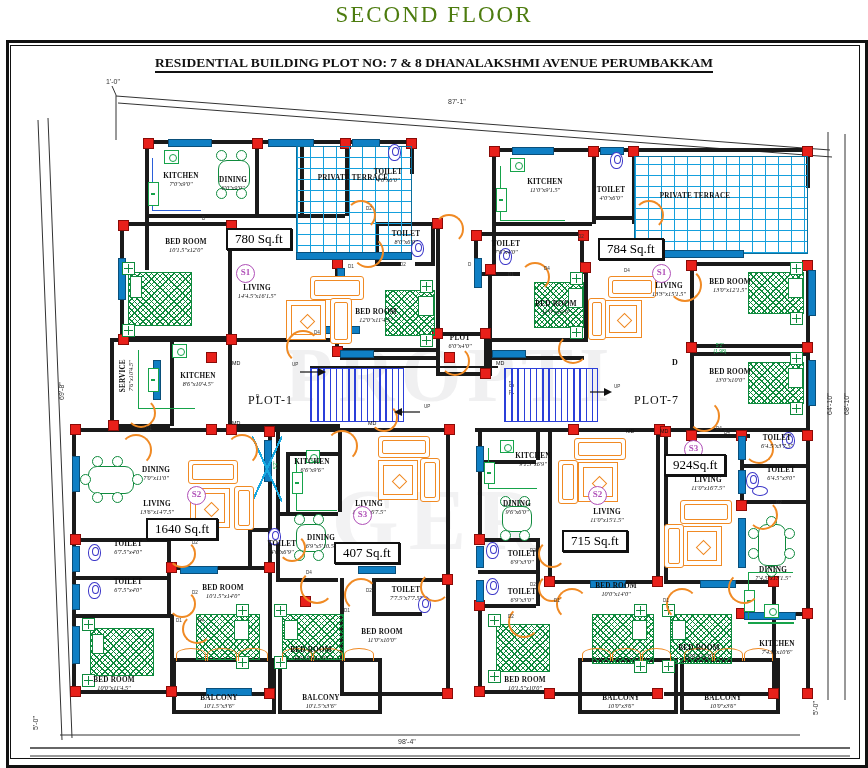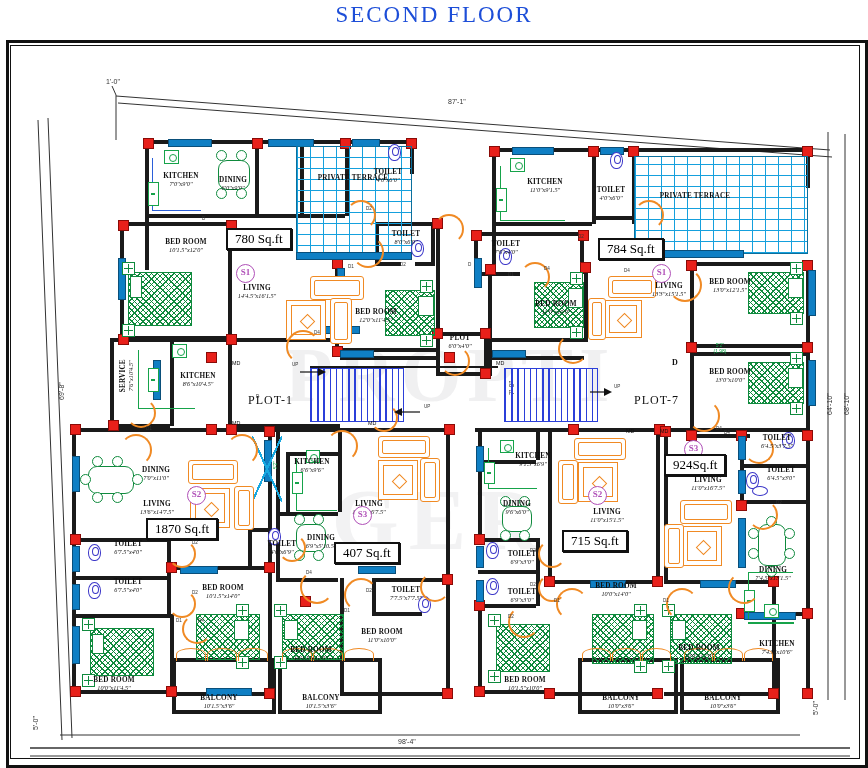--- a/index.html
+++ b/index.html
@@ -3,21 +3,21 @@
 <meta charset="utf-8">
 <style>
   html,body{margin:0;padding:0;background:#ffffff;}
   body{width:868px;height:768px;font-family:"Liberation Serif",serif;color:#000;overflow:hidden;position:relative;}
   #stage{position:relative;width:868px;height:768px;}
 
   
   .title{
     position:absolute;left:0;top:2px;width:868px;text-align:center;
     font-family:"Liberation Serif",serif;font-size:23px;letter-spacing:2px;
-    font-weight:400;color:#1d4ed8;
+    font-weight:400;color:#4d7c0f;
   }
 
   
   .frame-outer{position:absolute;left:6px;top:40px;width:856px;height:722px;border:3px solid #111;background:#fff;}
   .frame-inner{position:absolute;left:10px;top:45px;width:848px;height:712px;border:1px solid #111;}
 
   .subtitle{
     position:absolute;left:0;top:55px;width:868px;text-align:center;
     font-family:"Liberation Serif",serif;font-size:13.5px;font-weight:bold;
     letter-spacing:0px;color:#111;
@@ -135,20 +135,21 @@
 </head>
 <body>
 
 <div id="stage">
 
   <div class="title">SECOND  FLOOR</div>
 
   <div class="frame-outer"></div>
   <div class="frame-inner"></div>
 
+  <div class="subtitle"><span>RESIDENTIAL BUILDING PLOT NO: 7 &amp; 8 DHANALAKSHMI AVENUE PERUMBAKKAM</span></div>
 
   <div class="watermark">PROPTI</div>
   <div class="wm2">GER</div>
 
   <svg style="position:absolute;left:0;top:0;width:868px;height:768px;pointer-events:none">
     <polyline points="112,86 116,95 116,140" fill="none" stroke="#333" stroke-width="1"></polyline>
     <line x1="116" y1="96" x2="830" y2="150" stroke="#333" stroke-width="1"></line>
     <line x1="118" y1="103" x2="832" y2="157" stroke="#333" stroke-width="1"></line>
 
     <line x1="38" y1="120" x2="62" y2="740" stroke="#333" stroke-width="1"></line>
@@ -831,21 +832,21 @@
 
   <div class="smark" style="left:236px;top:264px">S1</div>
   <div class="smark" style="left:652px;top:264px">S1</div>
   <div class="smark" style="left:187px;top:486px">S2</div>
   <div class="smark" style="left:588px;top:486px">S2</div>
   <div class="smark" style="left:353px;top:506px">S3</div>
   <div class="smark" style="left:684px;top:440px">S3</div>
 
   <div class="area" style="left:226px;top:228px">780 Sq.ft</div>
   <div class="area" style="left:598px;top:238px">784 Sq.ft</div>
-  <div class="area" style="left:146px;top:518px">1870 Sq.ft</div>
+  <div class="area" style="left:146px;top:518px">1640 Sq.ft</div>
   <div class="area" style="left:334px;top:542px">407 Sq.ft</div>
   <div class="area" style="left:562px;top:530px">715 Sq.ft</div>
   <div class="area" style="left:664px;top:454px">924Sq.ft</div>
 
   <div class="plot" style="left:248px;top:393px">PLOT-1</div>
   <div class="plot" style="left:634px;top:393px">PLOT-7</div>
 
   <div class="mdtag" style="left:232px;top:360px">MD</div>
   <div class="mdtag" style="left:232px;top:420px">MD</div>
   <div class="mdtag" style="left:496px;top:360px">MD</div>

